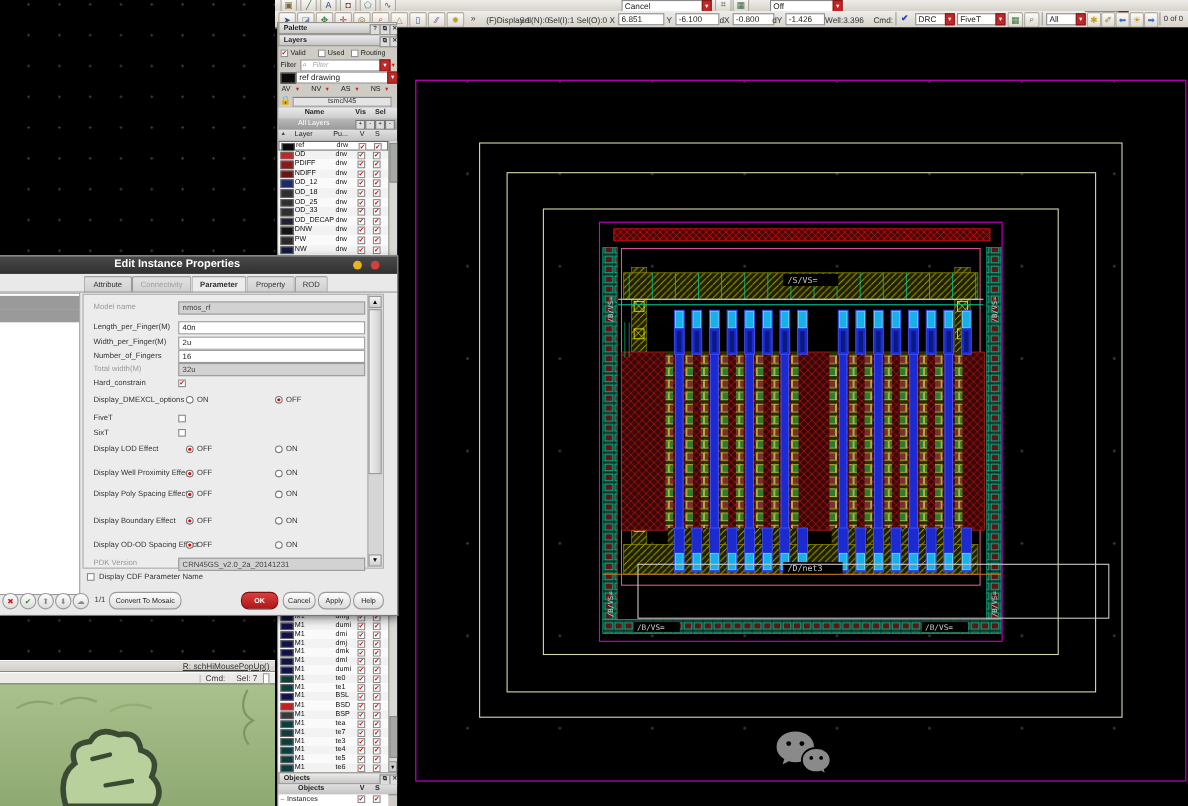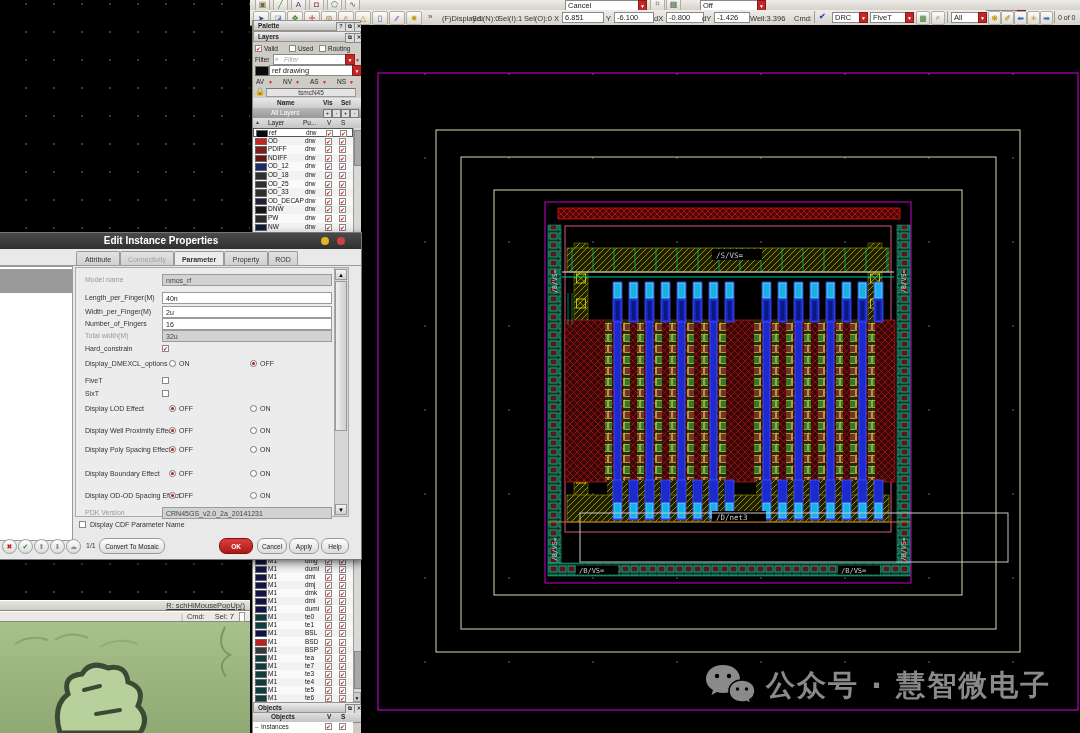--- a/index.html
+++ b/index.html
@@ -377,21 +377,20 @@
       </svg>
     <div id="watermark" class="abs" style="left:452px;top:638px;">
       <svg width="52" height="46" viewBox="0 0 52 46">
         <path d="M19,2 C9,2 2,8 2,16 C2,21 5,24.5 9,27 L7.5,32 L13,29 C15,29.7 17,30 19,30 C29,30 36,24 36,16 C36,8 29,2 19,2 Z" fill="#8a8a8a"></path>
         <circle cx="13" cy="13" r="2.2" fill="#000"></circle>
           <circle cx="25" cy="13" r="2.2" fill="#000"></circle>
         <path d="M38,17 C30,17 25,22 25,28 C25,34 30,39 38,39 C39.5,39 41,38.8 42.4,38.4 L47,41 L45.8,36.7 C49,34.7 51,31.6 51,28 C51,22 46,17 38,17 Z" fill="#8a8a8a" stroke="#000" stroke-width="1.6"></path>
         <circle cx="33.5" cy="26" r="1.7" fill="#000"></circle>
           <circle cx="42.5" cy="26" r="1.7" fill="#000"></circle>
       </svg>
-      <div class="wm-text" style="color: rgb(138, 138, 138);">公众号 · 慧智微电子</div>
     </div>
   </div>
 
   <div id="palette-top" class="abs" style="left:252px;top:20px;width:108px;height:212px;background:#cfccc6;border-left:1px solid #88847c;overflow:hidden;">
       <div class="panel-hdr" style="position: absolute; left: 0px; top: 0px; width: 108px; height: 11px;">
         <div class="ptext" style="position: absolute; left: 4px; top: 1px;">Palette</div>
         <div class="hdr-btn" style="position: absolute; left: 81px; top: 1px;">?</div>
         <div class="hdr-btn" style="position: absolute; left: 90px; top: 1px;">⧉</div>
         <div class="hdr-btn" style="position: absolute; left: 99px; top: 1px;">✕</div>
       </div>

